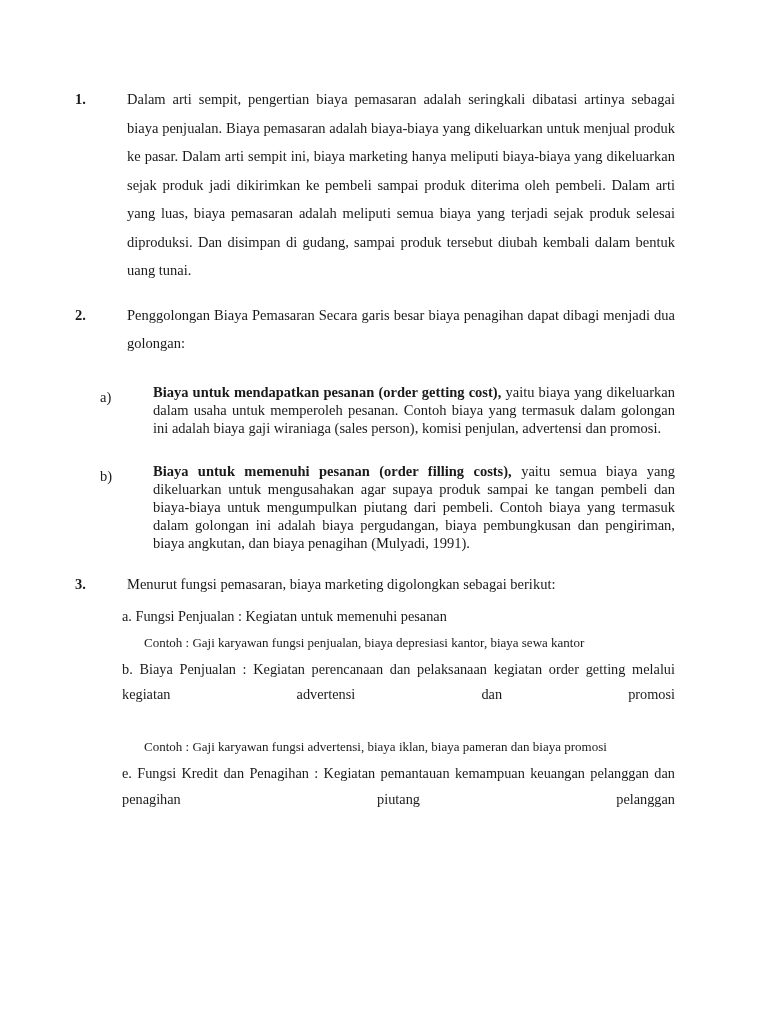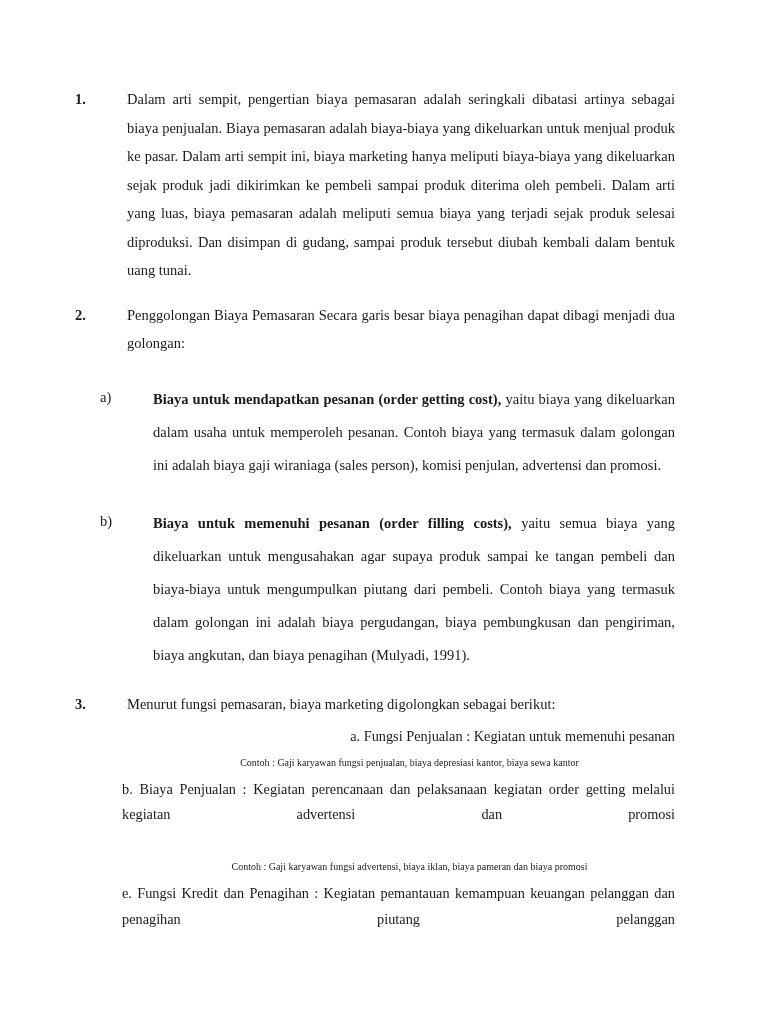--- a/index.html
+++ b/index.html
@@ -67,21 +67,21 @@
   }
   .alpha-item .marker {
     position: absolute;
     left: 0;
     top: 0;
     font-size: 14.5px;
     line-height: 28.5px;
   }
   .alpha-item .body {
     font-size: 14.5px;
-    line-height: 33px;
+    line-height: 18px;
     text-align: justify;
     text-justify: inter-word;
     margin-top: 25px;
   }
   .alpha-item .body b {
     font-weight: bold;
   }
 
   
   .fn-list {
@@ -91,27 +91,27 @@
   .fn-entry {
     margin: 0 0 1px 0;
   }
   .fn-entry .fn-line {
     font-size: 14.3px;
     line-height: 25.8px;
     text-align: justify;
     text-justify: inter-word;
   }
   .fn-entry .fn-line.single {
-    text-align: right;
+    text-align: left;
   }
   .fn-entry .fn-example {
-    font-size: 10px;
+    font-size: 13px;
     line-height: 25.8px;
     padding-left: 22px;
-    text-align: center;
+    text-align: left;
   }
 
   
   .just-block {
     text-align: justify;
     text-justify: inter-word;
   }
   .just-block::after {
     content: "";
     display: inline-block;

